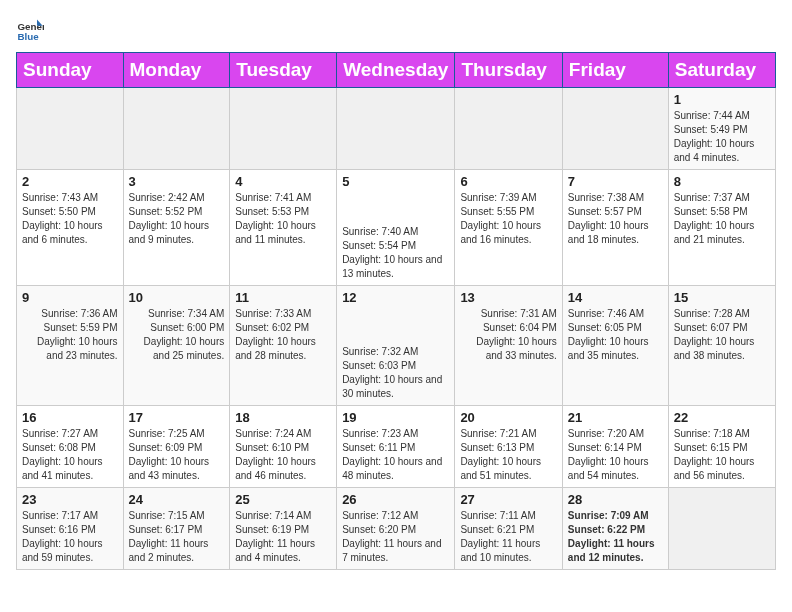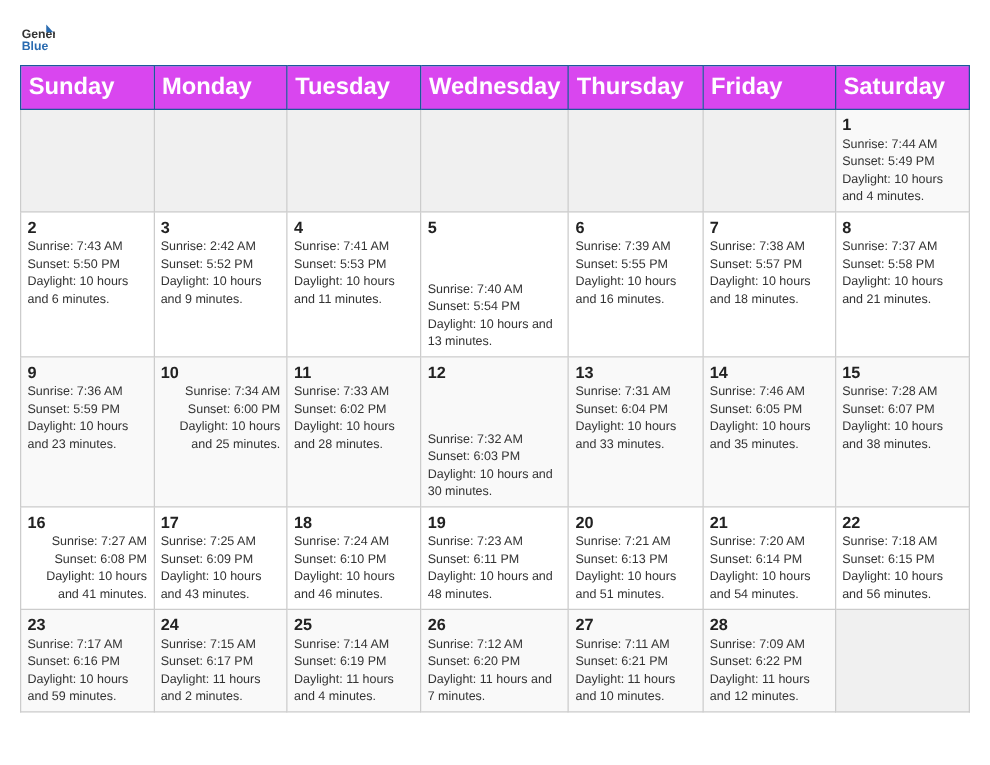--- a/index.html
+++ b/index.html
@@ -169,21 +169,21 @@
         <td>
           <div class="day-number">8</div>
           <div class="day-info" style="white-space: pre-line;">Sunrise: 7:37 AM
 Sunset: 5:58 PM
 Daylight: 10 hours and 21 minutes.</div>
         </td>
       </tr>
       <tr class="week-row">
         <td>
           <div class="day-number">9</div>
-          <div class="day-info" style="white-space: pre-line;">Sunrise: 7:36 AM
+          <div class="day-info" style="white-space: pre-line; text-align: right;">Sunrise: 7:36 AM
 Sunset: 5:59 PM
 Daylight: 10 hours and 23 minutes.</div>
         </td>
         <td>
           <div class="day-number">10</div>
           <div class="day-info" style="white-space: pre-line; text-align: right;">Sunrise: 7:34 AM
 Sunset: 6:00 PM
 Daylight: 10 hours and 25 minutes.</div>
         </td>
         <td>
@@ -193,41 +193,41 @@
 Daylight: 10 hours and 28 minutes.</div>
         </td>
         <td>
           <div class="day-number">12</div>
           <div class="day-info" style="white-space: pre-line; margin-top: 40px;">Sunrise: 7:32 AM
 Sunset: 6:03 PM
 Daylight: 10 hours and 30 minutes.</div>
         </td>
         <td>
           <div class="day-number">13</div>
-          <div class="day-info" style="white-space: pre-line;">Sunrise: 7:31 AM
+          <div class="day-info" style="white-space: pre-line; text-align: right;">Sunrise: 7:31 AM
 Sunset: 6:04 PM
 Daylight: 10 hours and 33 minutes.</div>
         </td>
         <td>
           <div class="day-number">14</div>
           <div class="day-info" style="white-space: pre-line;">Sunrise: 7:46 AM
 Sunset: 6:05 PM
 Daylight: 10 hours and 35 minutes.</div>
         </td>
         <td>
           <div class="day-number">15</div>
           <div class="day-info" style="white-space: pre-line;">Sunrise: 7:28 AM
 Sunset: 6:07 PM
 Daylight: 10 hours and 38 minutes.</div>
         </td>
       </tr>
       <tr class="week-row">
         <td>
           <div class="day-number">16</div>
-          <div class="day-info" style="white-space: pre-line; text-align: right;">Sunrise: 7:27 AM
+          <div class="day-info" style="white-space: pre-line;">Sunrise: 7:27 AM
 Sunset: 6:08 PM
 Daylight: 10 hours and 41 minutes.</div>
         </td>
         <td>
           <div class="day-number">17</div>
           <div class="day-info" style="white-space: pre-line;">Sunrise: 7:25 AM
 Sunset: 6:09 PM
 Daylight: 10 hours and 43 minutes.</div>
         </td>
         <td>
@@ -287,20 +287,20 @@
 Daylight: 11 hours and 7 minutes.</div>
         </td>
         <td>
           <div class="day-number">27</div>
           <div class="day-info" style="white-space: pre-line;">Sunrise: 7:11 AM
 Sunset: 6:21 PM
 Daylight: 11 hours and 10 minutes.</div>
         </td>
         <td>
           <div class="day-number">28</div>
-          <div class="day-info" style="white-space: pre-line;">Sunrise: 7:09 AM
+          <div class="day-info" style="white-space: pre-line; font-weight: bold;">Sunrise: 7:09 AM
 Sunset: 6:22 PM
 Daylight: 11 hours and 12 minutes.</div>
         </td>
         <td class="empty-cell"></td>
       </tr>
     </tbody>
 </table>
 
 </body></html>

